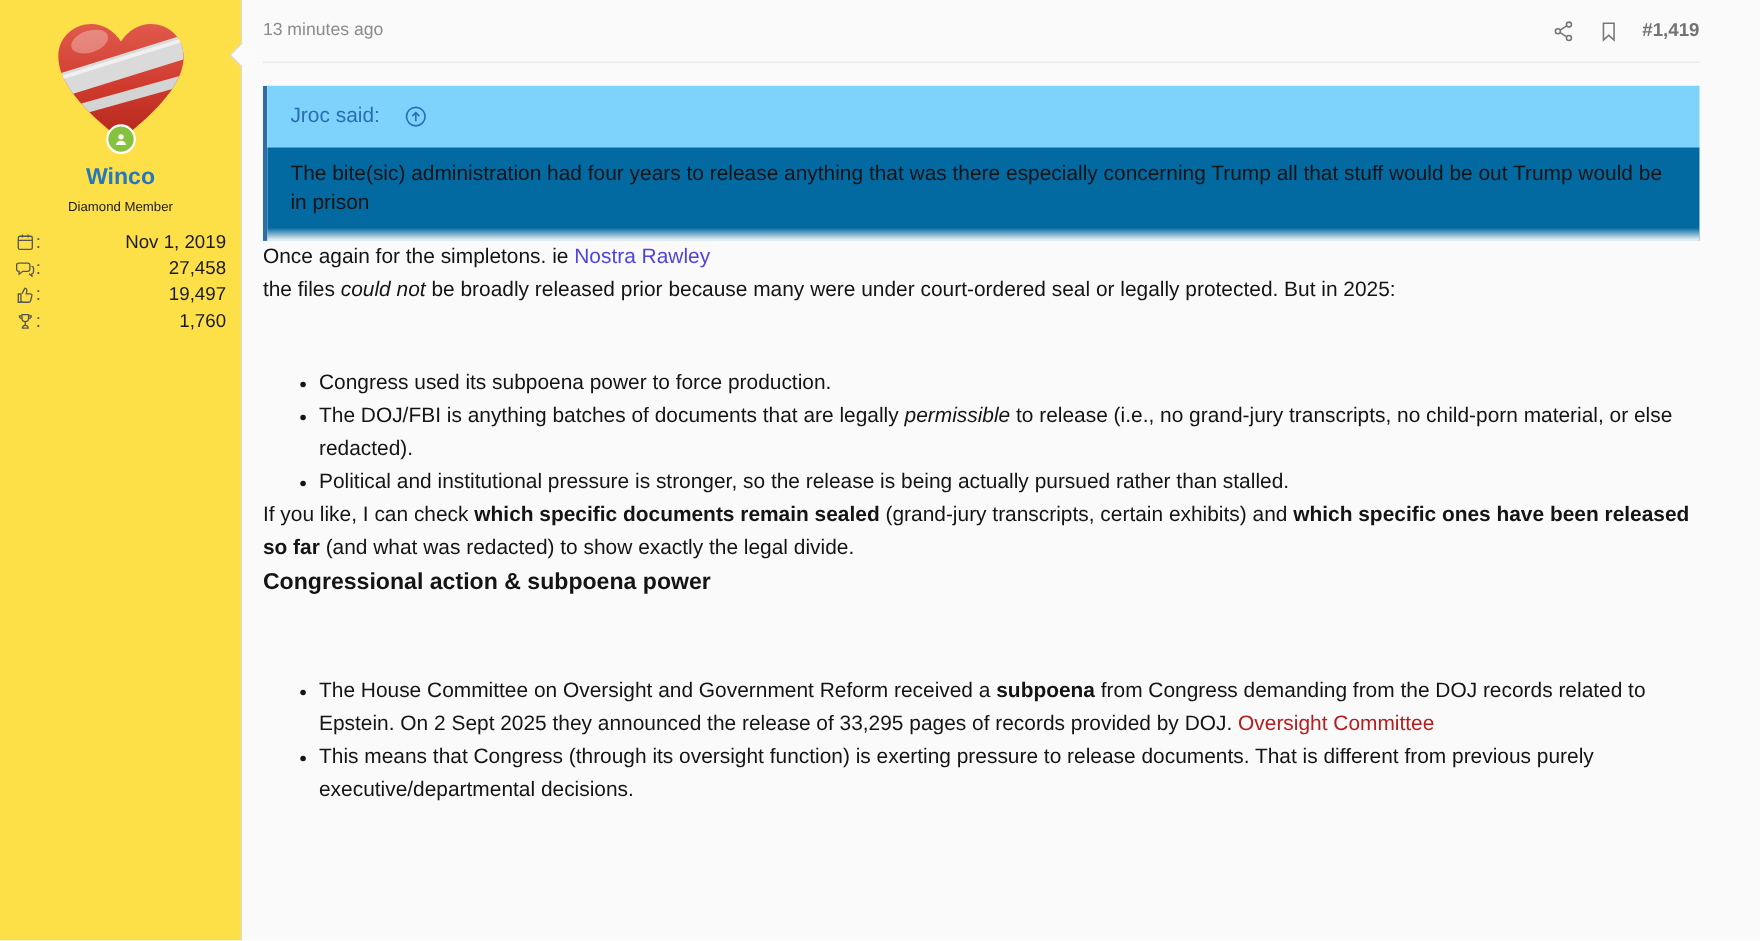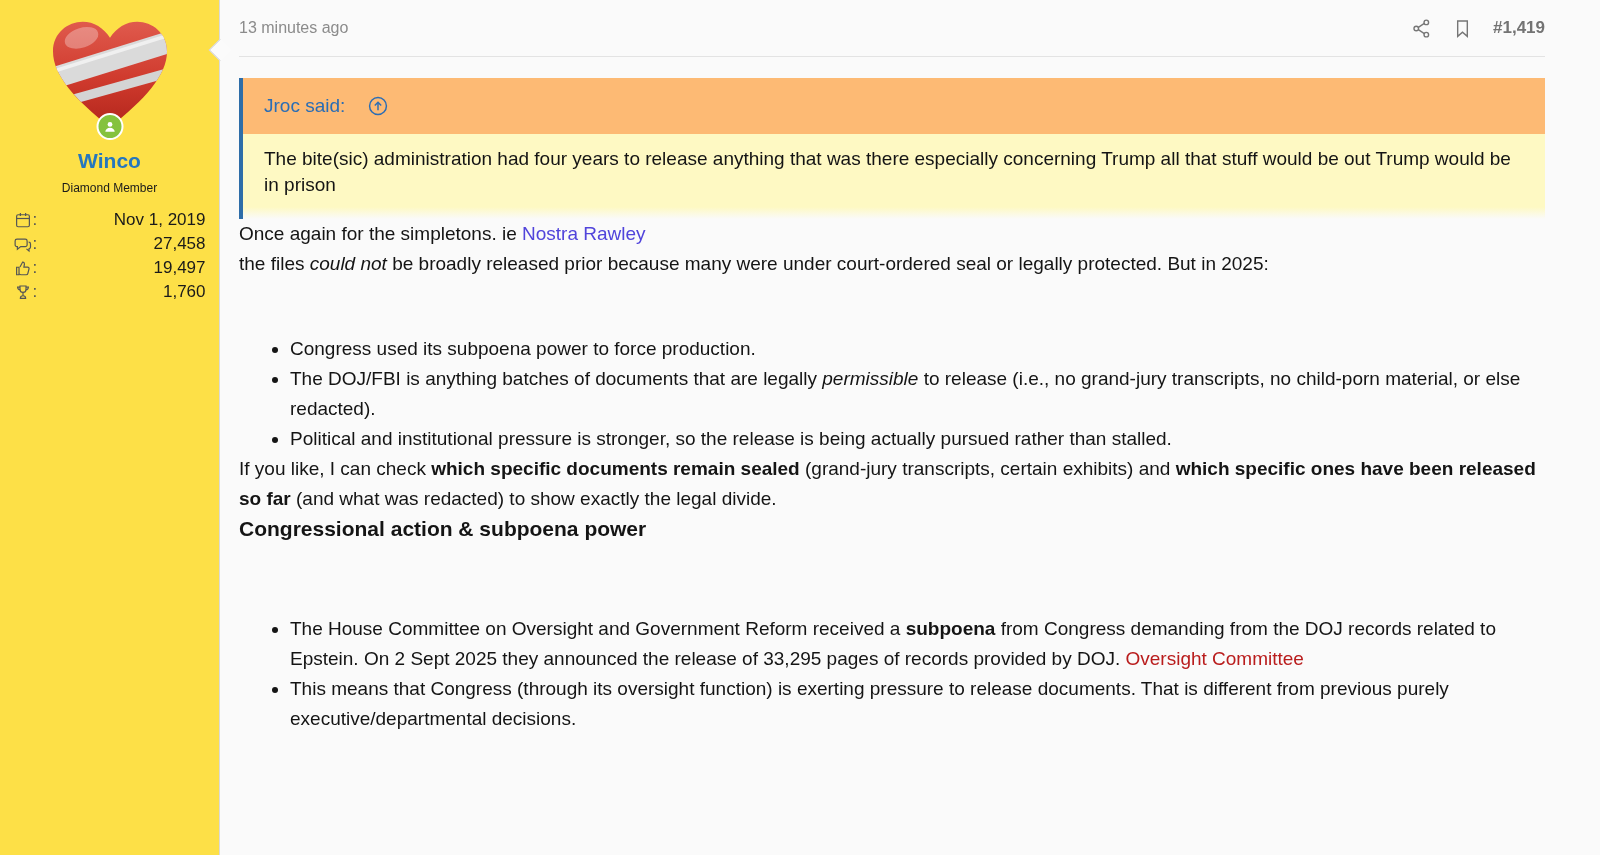--- a/index.html
+++ b/index.html
@@ -55,28 +55,28 @@
   .meta-right svg { width: 21px; height: 21px; color: #767676; display: block; }
   .post-number { color: #737373; font-size: 17px; text-decoration: none; }
   hr.post-divider { border: none; border-top: 1px solid #e3e3e3; margin: 0; }
 
   
   .quote {
     margin-top: 21px; border-left: 4px solid #2e6da8;
     border-radius: 0 3px 3px 0; position: relative;
   }
   .quote-header {
-    background: #fdba74; padding: 13px 21px;
+    background: #7dd3fc; padding: 13px 21px;
     font-size: 19px; color: #2a6db5;
     display: flex; align-items: center; gap: 22px;
     text-decoration: none;
   }
   .quote-header svg { width: 22px; height: 22px; display: block; }
   .quote-body {
-    background: #fef9c3; padding: 12px 21px 21px;
+    background: #0369a1; padding: 12px 21px 21px;
     font-size: 19px; line-height: 26px; color: #141414; position: relative;
   }
   .quote-body::after {
     content: ""; position: absolute; left: 0; right: 0; bottom: 0; height: 12px;
     background: linear-gradient(rgba(250,250,250,0), #fafafa);
   }
 
   
   .bb { font-size: 19px; line-height: 30px; color: #141414; }
   .bb p { margin: 0; }

